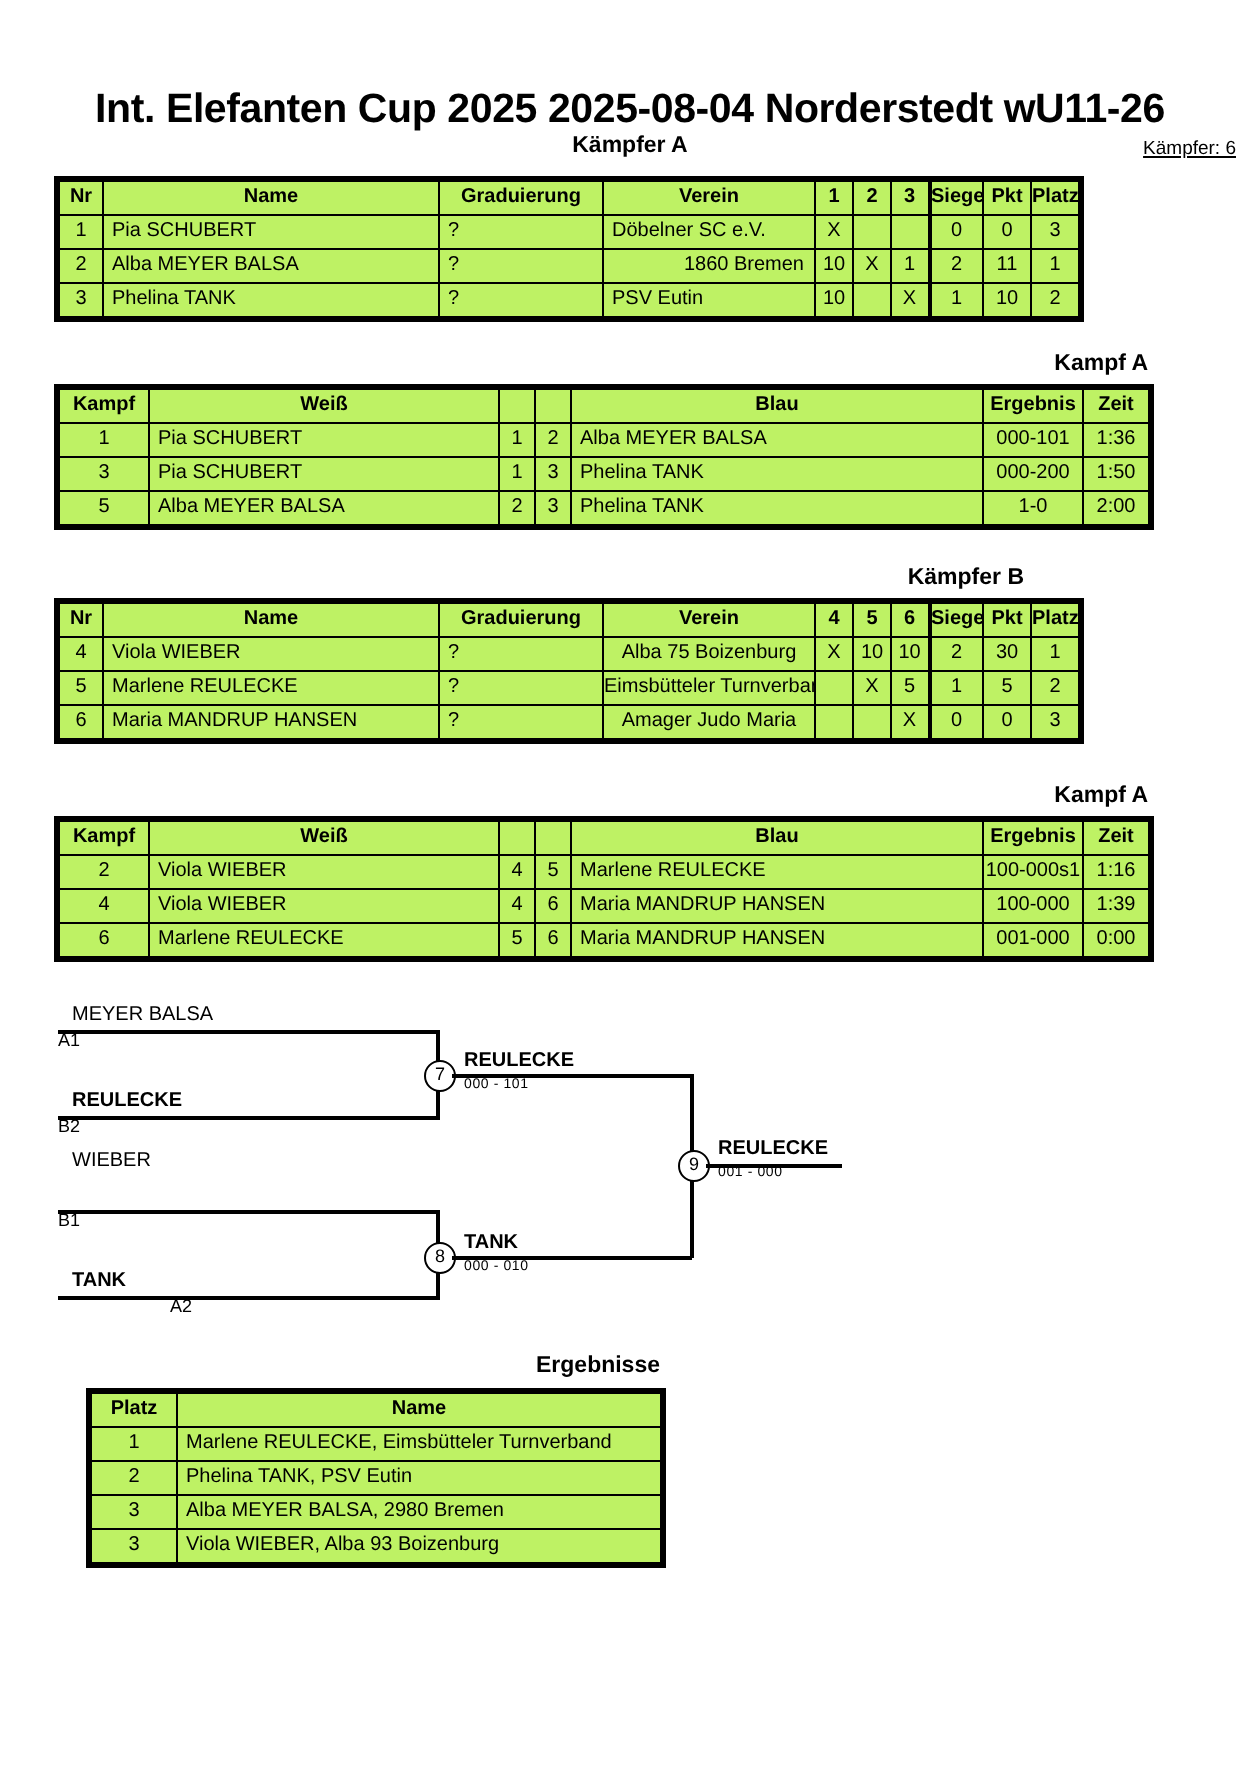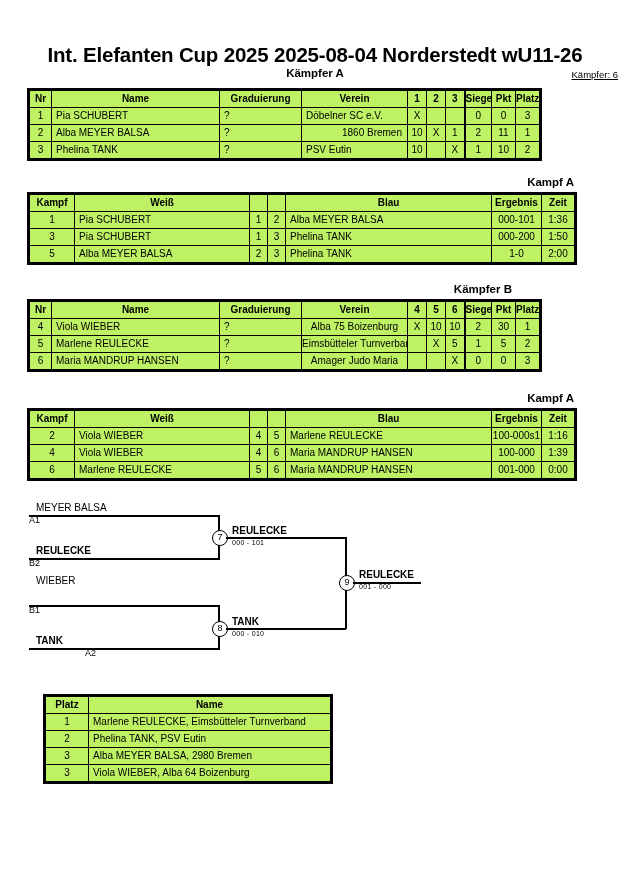--- a/index.html
+++ b/index.html
@@ -415,20 +415,21 @@
     <div class="bline" style="left:226px; top:133px; width:120px; height:1.5px;"></div>
 
     <div class="bline" style="left:345px; top:42px; width:1.5px; height:92px;"></div>
 
     <div class="bnode" style="left:339px; top:80px;">9</div>
     <div class="bname bold" style="left:359px; top:74px;">REULECKE</div>
     <div class="bscore" style="left:359px; top:88px;">001 - 000</div>
     <div class="bline" style="left:353px; top:87px; width:68px; height:1.5px;"></div>
   </div>
 
+  <div class="cap" style="left:45px; top:677px; width:285px;">Ergebnisse</div>
   <table class="tbl outer" id="results" style="left:45px; top:696px; width:285px;">
     <colgroup>
         <col style="width:43px">
         <col style="width:242px">
       </colgroup>
     <thead>
       <tr>
         <th class="c">Platz</th>
         <th class="c">Name</th>
       </tr>
@@ -441,18 +442,18 @@
         <tr>
           <td class="c">2</td>
           <td class="l">Phelina TANK, PSV Eutin</td>
         </tr>
         <tr>
           <td class="c">3</td>
           <td class="l">Alba MEYER BALSA, 2980 Bremen</td>
         </tr>
         <tr>
           <td class="c">3</td>
-          <td class="l">Viola WIEBER, Alba 64 Boizenburg</td>
+          <td class="l">Viola WIEBER, Alba 93 Boizenburg</td>
         </tr>
       </tbody>
   </table>
 
 </div>
 
 </body></html>

